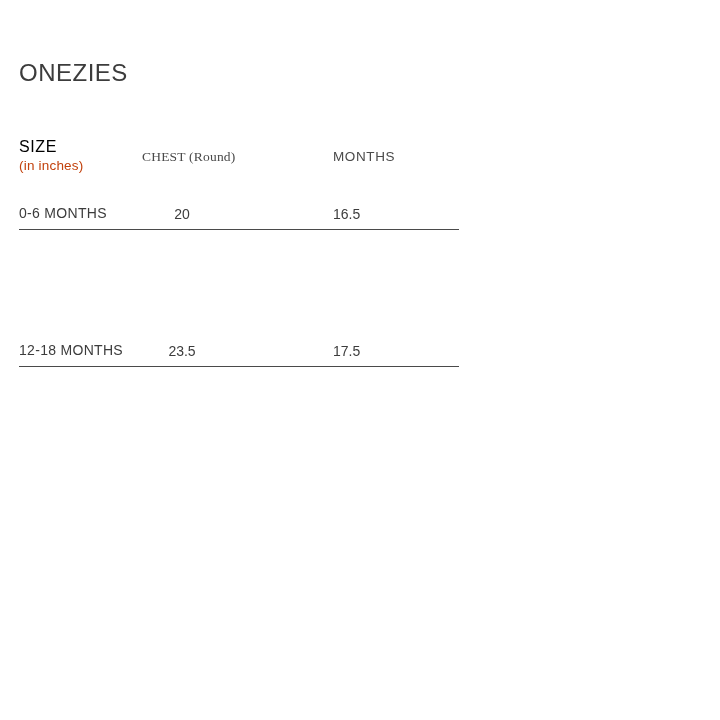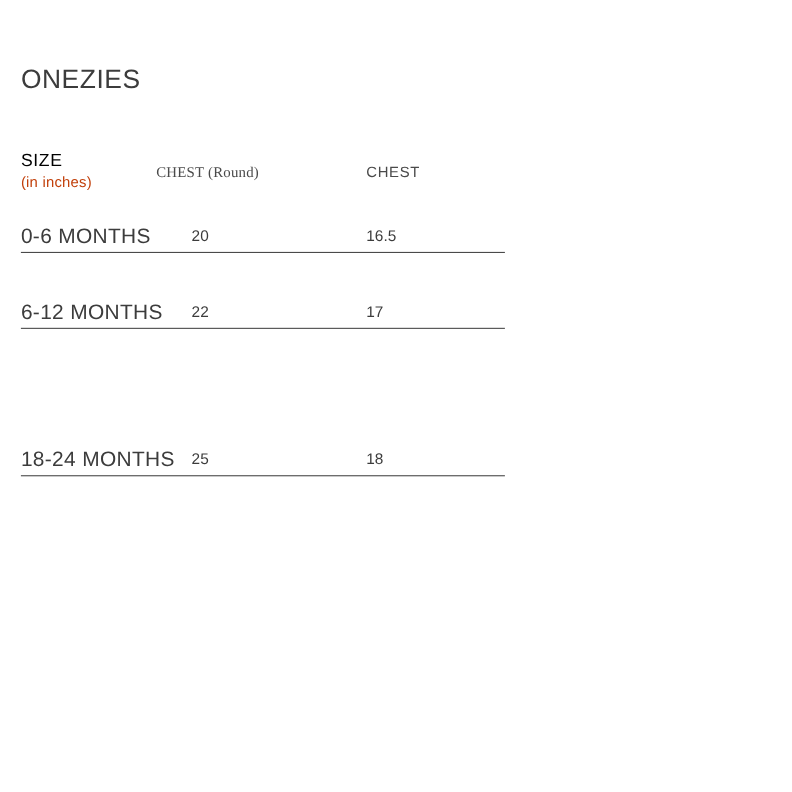--- a/index.html
+++ b/index.html
@@ -70,21 +70,21 @@
   .row {
     position: absolute;
     left: 19px;
     width: 440px;
     height: 68px;
   }
   .row .label {
     position: absolute;
     left: 0;
     top: 0;
-    font-size: 19px;
+    font-size: 14px;
     letter-spacing: 0.3px;
     color: #3c3c3c;
     white-space: nowrap;
   }
   .row .chest {
     position: absolute;
     left: 123px;
     top: 1px;
     width: 80px;
     text-align: center;
@@ -111,37 +111,31 @@
 </head>
 <body>
 
 <div class="page">
 
   <div class="title">ONEZIES</div>
 
   <div class="col-size hdr-size-main">SIZE</div>
   <div class="hdr-size-sub">(in inches)</div>
   <div class="col-chest hdr-chest">CHEST (Round)</div>
-  <div class="col-len hdr-len">CHEST</div>
+  <div class="col-len hdr-len">MONTHS</div>
 
   <div class="row" style="top:205px;">
     <div class="label">0-6 MONTHS</div>
     <div class="chest">20</div>
     <div class="len">16.5</div>
     <div class="rule"></div>
   </div>
 
-  <div class="row" style="top:274px;">
-    <div class="label">6-12 MONTHS</div>
-    <div class="chest">22</div>
-    <div class="len">17</div>
+
+  <div class="row" style="top:342px;">
+    <div class="label">12-18 MONTHS</div>
+    <div class="chest">23.5</div>
+    <div class="len">17.5</div>
     <div class="rule"></div>
   </div>
 
 
-  <div class="row" style="top:408px;">
-    <div class="label">18-24 MONTHS</div>
-    <div class="chest">25</div>
-    <div class="len">18</div>
-    <div class="rule"></div>
-  </div>
-
 </div>
 
 </body></html>

